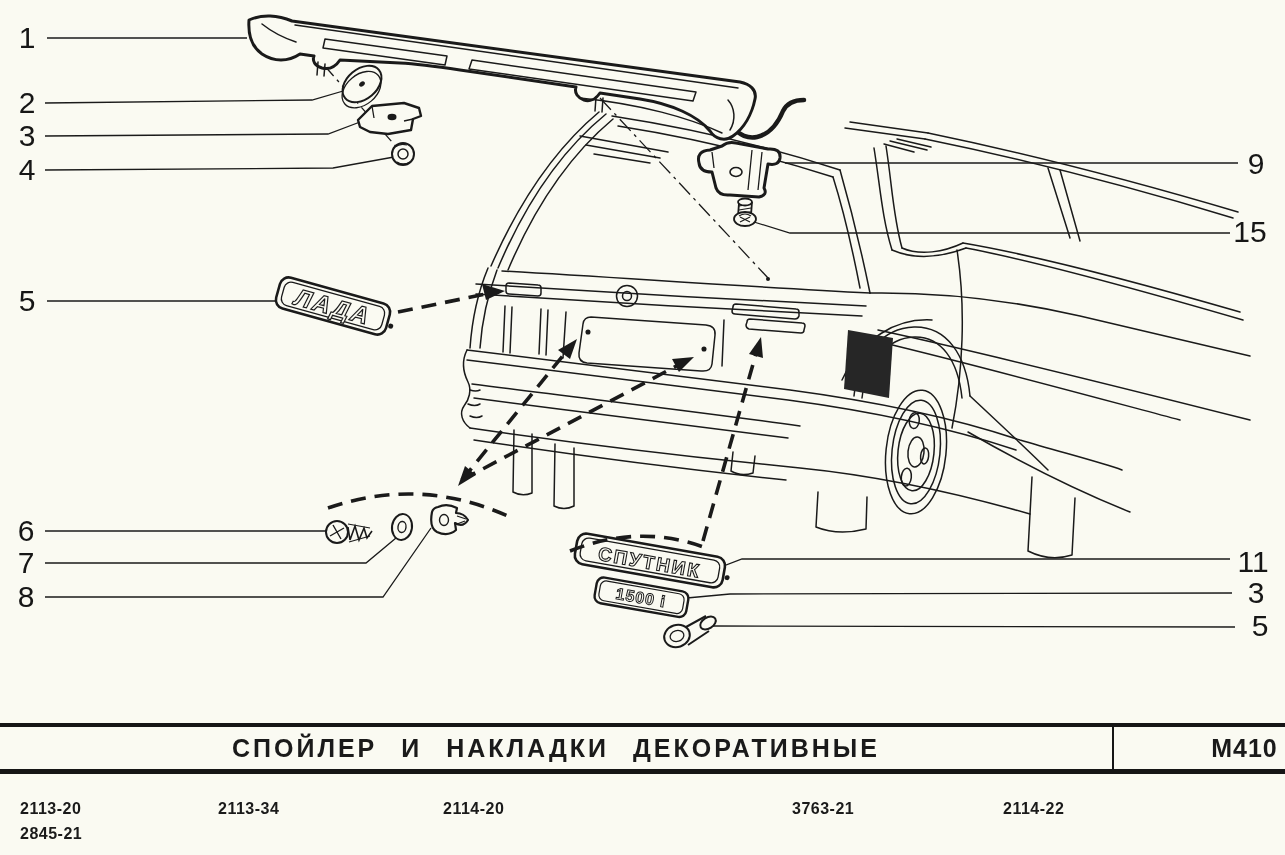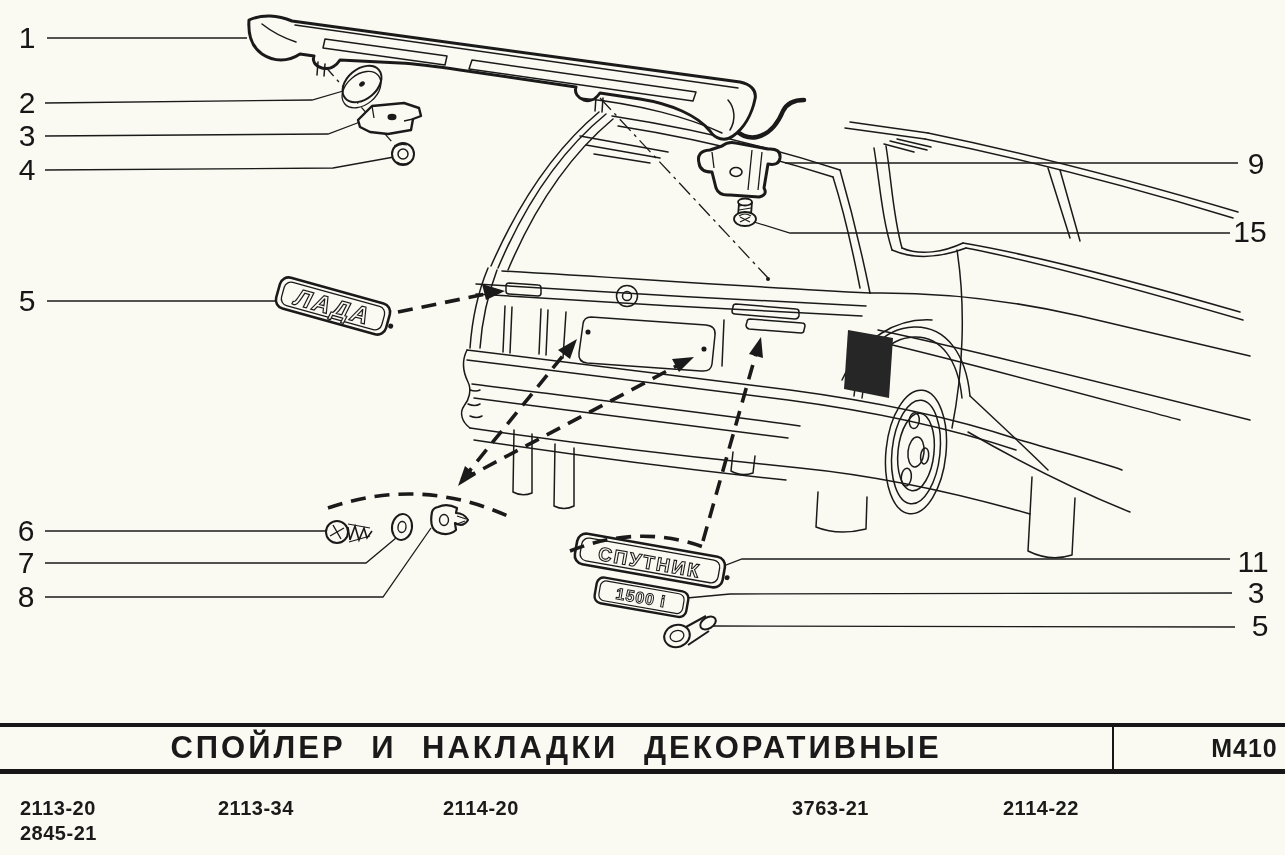--- a/index.html
+++ b/index.html
@@ -18,30 +18,30 @@
   .c4{left:27px;top:170px}.c5{left:27px;top:301px}.c6{left:26px;top:531px}
   .c7{left:26px;top:563px}.c8{left:26px;top:597px}
   .c9{left:1256px;top:164px}.c10{left:1250px;top:232px}
   .c11{left:1253px;top:562px}.c12{left:1256px;top:593px}.c13{left:1260px;top:626px}
   
   .rule-top{position:absolute;left:0;top:723px;width:1285px;height:4px;background:#161616}
   .rule-bottom{position:absolute;left:0;top:769px;width:1285px;height:5px;background:#161616}
   .title-band{
     position:absolute;left:0;top:727px;width:1112px;height:42px;
     display:flex;align-items:center;justify-content:center;
-    font-size:31px;font-weight:bold;letter-spacing:3px;word-spacing:14px;
+    font-size:25px;font-weight:bold;letter-spacing:3px;word-spacing:14px;
   }
   .code-band{
     position:absolute;left:1114px;top:727px;width:171px;height:42px;
     display:flex;align-items:center;justify-content:center;
     font-size:25px;font-weight:bold;letter-spacing:1px;margin-left:45px;
   }
   .band-divider{position:absolute;left:1112px;top:727px;width:2px;height:42px;background:#161616}
   
-  .variant{position:absolute;font-size:20px;font-weight:bold;letter-spacing:.5px;line-height:25px;white-space:pre-line}
+  .variant{position:absolute;font-size:16px;font-weight:bold;letter-spacing:.5px;line-height:25px;white-space:pre-line}
   .v1{left:20px;top:796px}.v1b{left:20px;top:821px}
   .v2{left:218px;top:796px}.v3{left:443px;top:796px}
   .v4{left:792px;top:796px}.v5{left:1003px;top:796px}
 </style>
 </head>
 <body>
 
 <div class="page">
 
   <svg class="diagram" width="1285" height="855" viewBox="0 0 1285 855">

